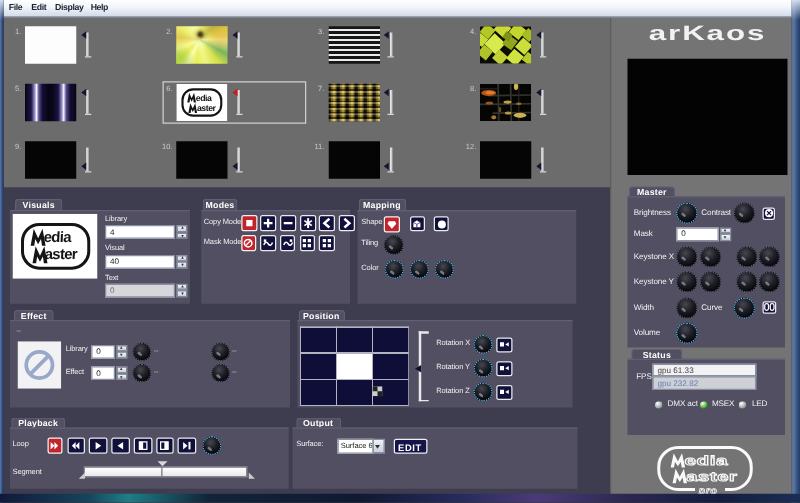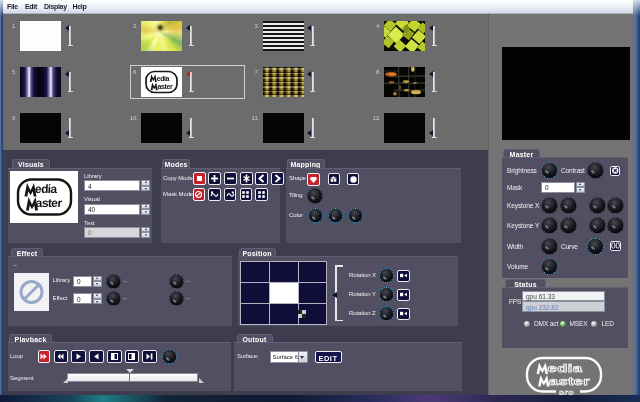--- a/index.html
+++ b/index.html
@@ -413,20 +413,23 @@
 <div class="abs" style="left:125.5px;top:369px;width:0px;height:0px;border-left:4px solid transparent;border-right:4px solid transparent;border-top:4px solid #d8d8dc"></div>
 <div class="abs" style="left:62.5px;top:378px;width:0px;height:0px;border-top:5px solid transparent;border-right:5px solid #cccccc"></div>
 <div class="abs" style="left:198.5px;top:378px;width:0px;height:0px;border-top:5px solid transparent;border-left:5px solid #cccccc"></div>
 <div class="tab" style="left:236.5px;top:333.5px;width:36px;height:9px"><span class="tabtext">Output</span></div>
 <div class="panel" style="left:234px;top:341.5px;width:228px;height:49.5px"></div>
 <div class="lbl" style="left:237px;top:353px">Surface:</div>
 <div class="abs" style="left:269.5px;top:350.5px;width:29px;height:12px;background:#fff;border:1px solid #8890a0;font-size:6px;color:#222;padding:2.5px 0 0 2px;white-space:nowrap;overflow:hidden">Surface 6</div>
 <div class="abs" style="left:297.5px;top:350.5px;width:10px;height:12px;background:linear-gradient(#f0f3f8,#c8d0dc);border:1px solid #8890a0"></div>
 <div class="abs" style="left:300px;top:355.5px;width:0px;height:0px;border-left:2.5px solid transparent;border-right:2.5px solid transparent;border-top:3.5px solid #333"></div>
 <div class="abs" style="left:314.5px;top:350.5px;width:27px;height:12.5px;background:#14144a;border:1px solid #f0f0f0;border-radius:2px;color:#fff;font-weight:bold;font-size:7.5px;text-align:center;padding-top:2px;letter-spacing:.5px">EDIT</div>
+<div class="abs" style="left:516px;top:15px;width:100px;height:22px"><svg width="100" height="22" viewBox="0 0 100 22">
+        <text x="50" y="17" text-anchor="middle" font-family="Liberation Sans,sans-serif" font-size="16.5" font-weight="bold" fill="#f2f2f2" letter-spacing="1" textLength="94" lengthAdjust="spacingAndGlyphs">arKaos</text>
+      </svg></div>
 <div class="abs" style="left:502px;top:47px;width:128px;height:93px;background:#030303"></div>
 <div class="tab" style="left:503px;top:148.5px;width:37px;height:9px"><span class="tabtext">Master</span></div>
 <div class="panel" style="left:502px;top:157px;width:126px;height:121px"></div>
 <div class="lbl" style="left:507px;top:166.5px;font-size:6.5px">Brightness</div>
 <div class="kb cy" style="left:540.5px;top:161.5px;width:17px;height:17px"></div>
 <div class="lbl" style="left:561px;top:166.5px;font-size:6.5px">Contrast</div>
 <div class="kb" style="left:586.5px;top:161.5px;width:17px;height:17px"></div>
 <div class="bt" style="left:609.5px;top:165.5px;width:10.5px;height:10.5px">
       <svg width="9" height="9" viewBox="0 0 9 9">
         <circle cx="4.5" cy="4.5" r="3.4" fill="#fff"></circle>

